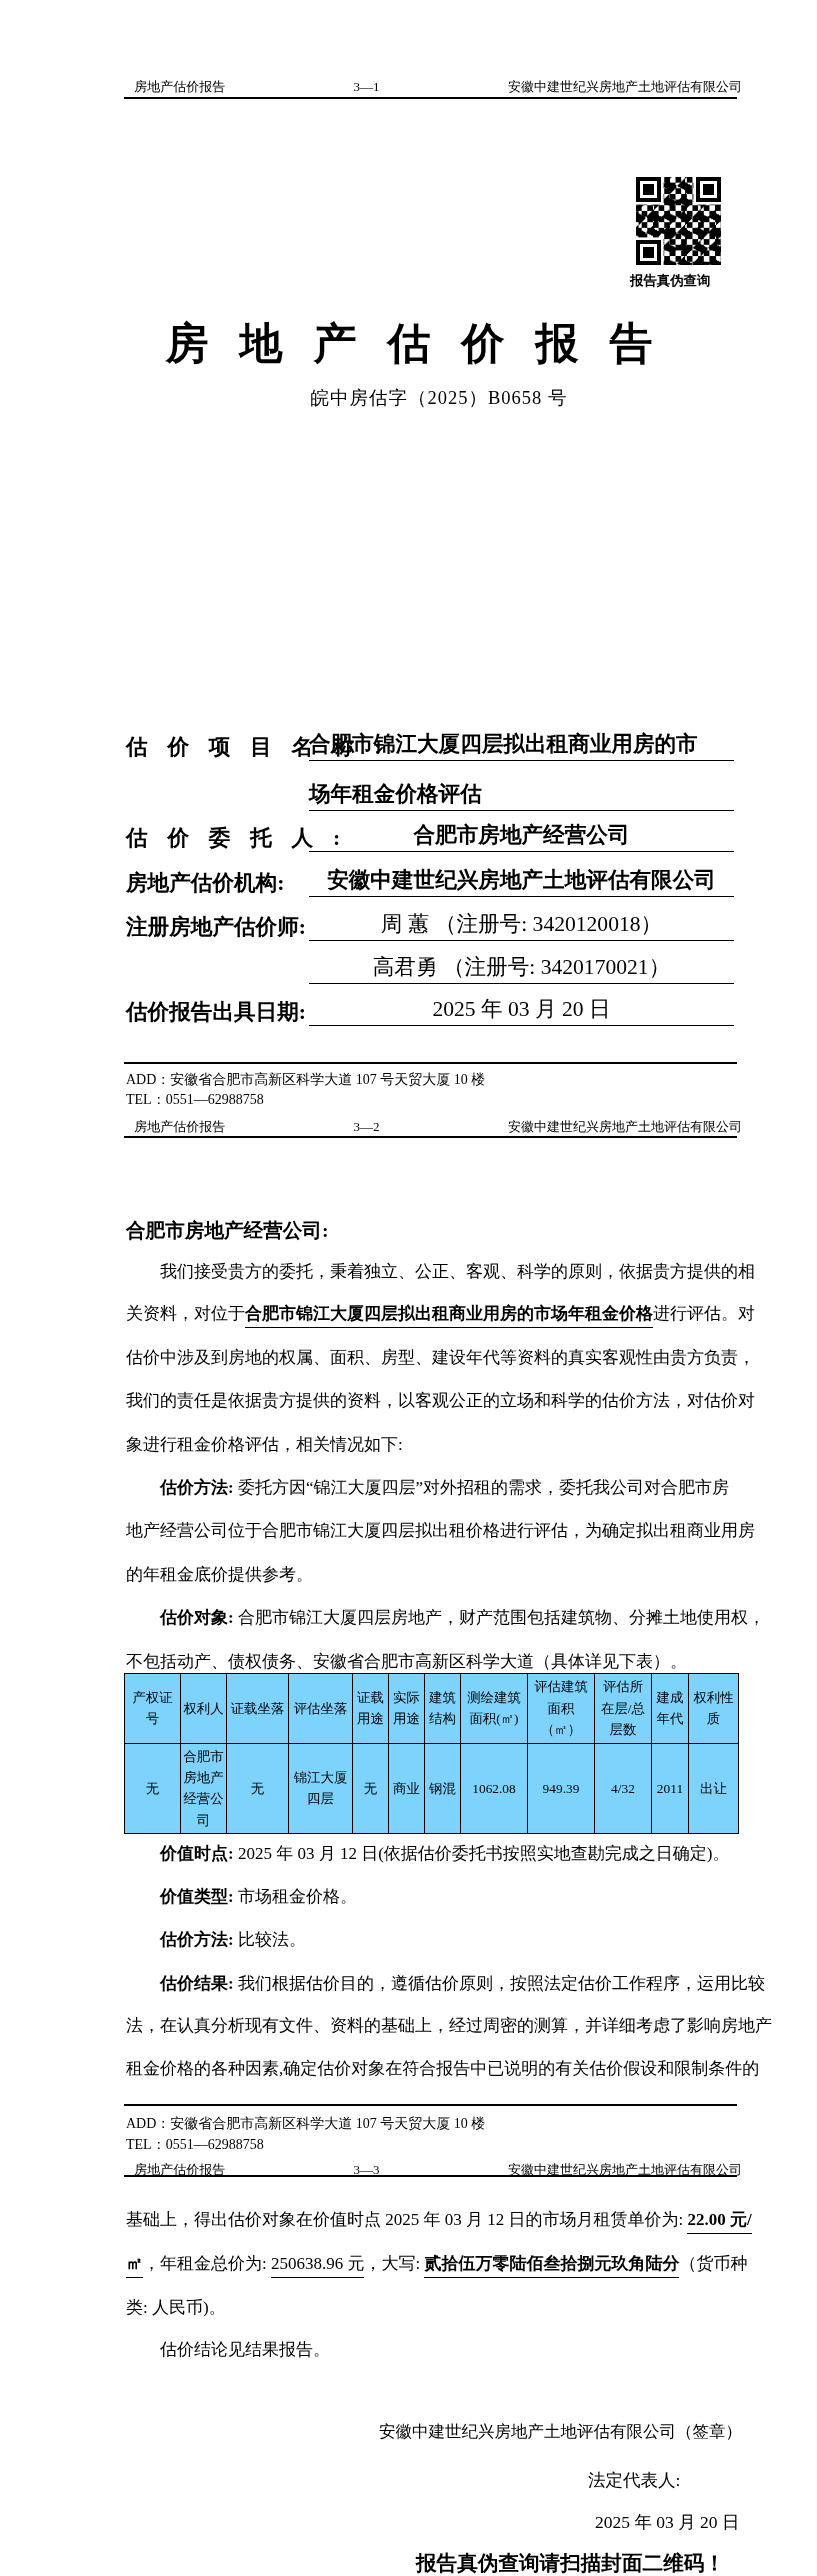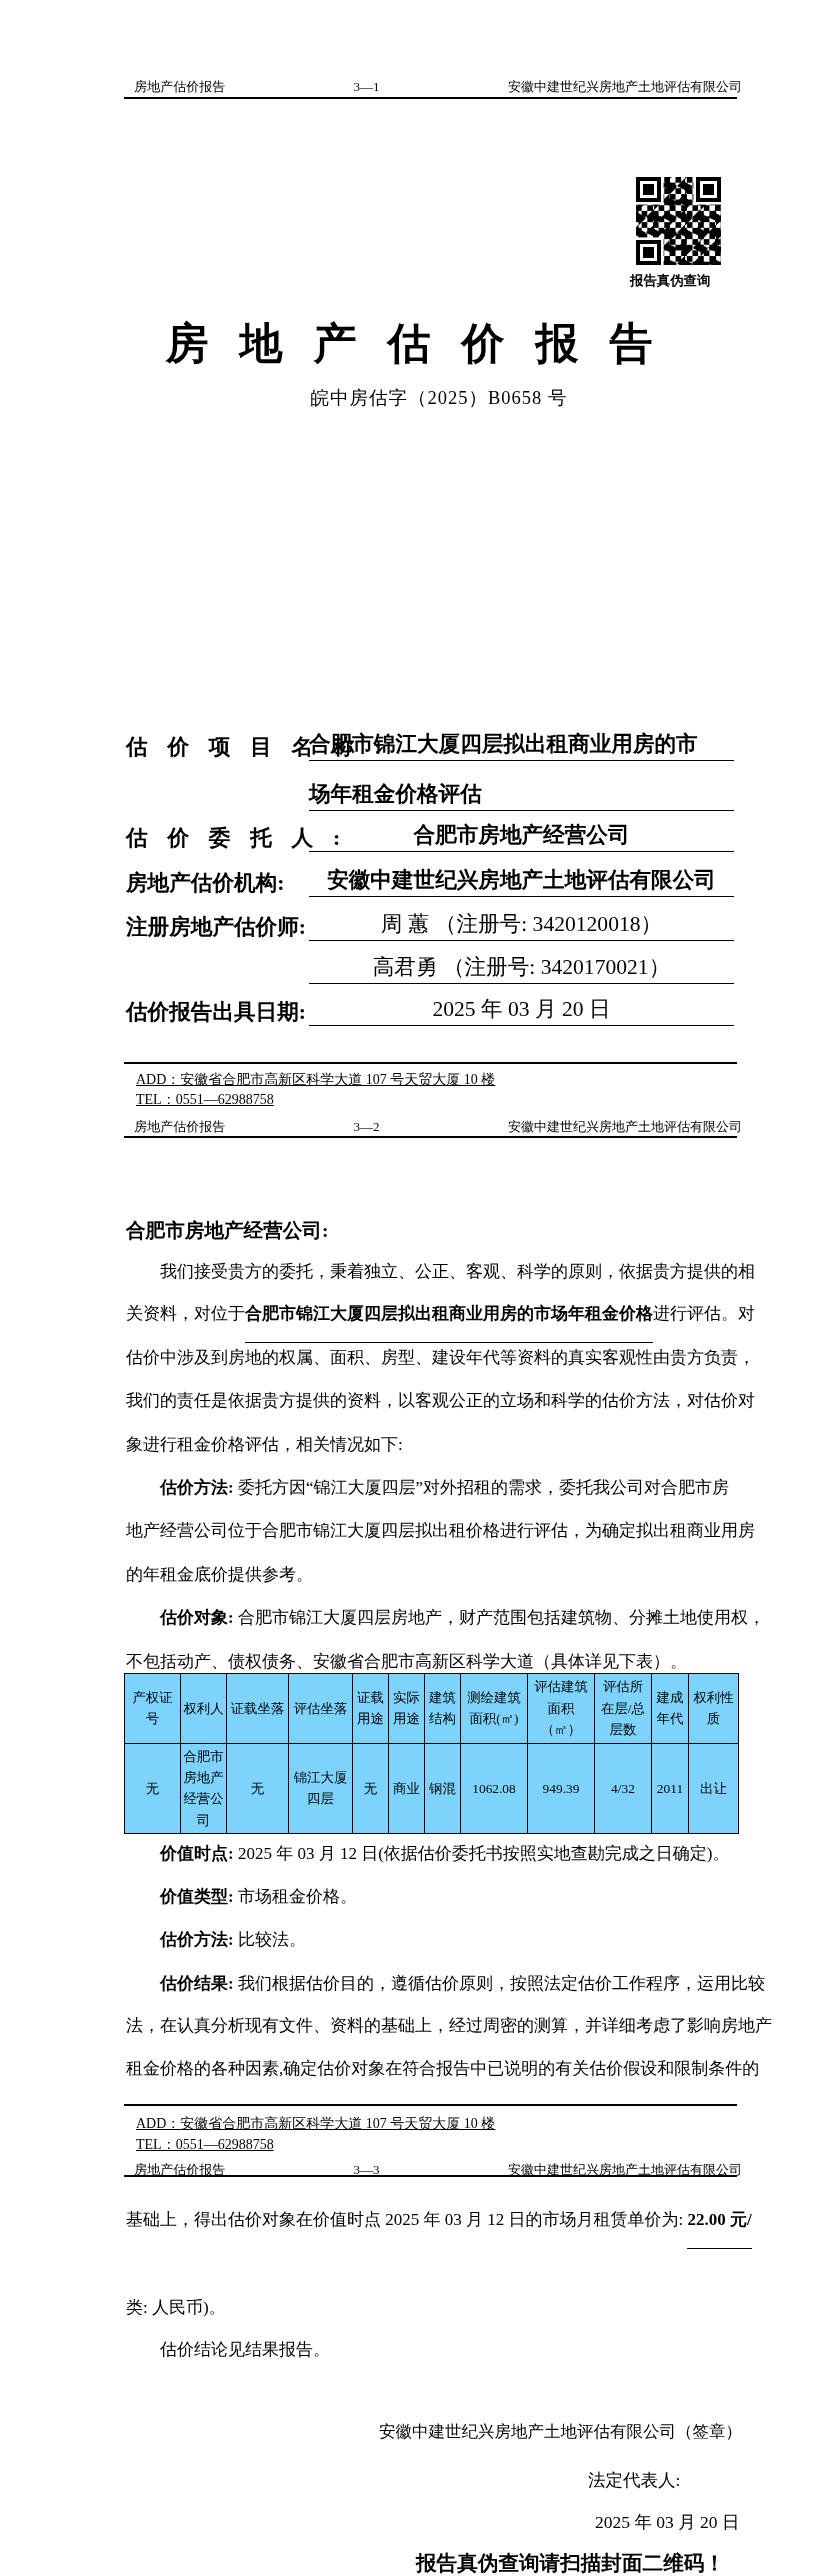--- a/index.html
+++ b/index.html
@@ -3,21 +3,21 @@
 <meta charset="utf-8">
 <style>
   html,body{margin:0;padding:0;background:#fff;}
   .page{position:relative;width:818px;height:3264px;background:#ffffff;color:#000;
         font-family:"Liberation Serif","DejaVu Serif",serif;overflow:hidden;}
   .abs{position:absolute;}
   
   .hdr{left:126px;width:616px;display:flex;justify-content:space-between;align-items:baseline;font-size:13px;white-space:nowrap;}
   .hdr .h-left{margin-left:8.2px;}
   .rule{left:124px;width:613px;height:2.1px;background:#000;}
-  .footer-line{left:136px;font-size:14px;white-space:nowrap;text-decoration:underline;}
+  .footer-line{left:126px;font-size:14px;white-space:nowrap;}
   
   .big-title{left:96px;width:626px;text-align:center;font-size:43px;font-weight:bold;letter-spacing:31px;text-indent:31px;white-space:nowrap;}
   .report-no{left:126px;width:626px;text-align:center;font-size:18.5px;letter-spacing:1px;}
   .frow{left:126px;width:608px;display:flex;align-items:flex-end;}
   .flabel{flex:none;width:183px;font-size:21.6px;font-weight:bold;white-space:nowrap;}
   .fval{flex:1;border-bottom:1.5px solid #000;font-size:21.6px;text-align:center;padding-bottom:2.1px;white-space:nowrap;}
   .fval.left{text-align:left;}
   .fval.plain{font-weight:normal;}
   .fval.boldv{font-weight:bold;}
   .sp1{letter-spacing:7.2px;}
@@ -29,21 +29,21 @@
   .fp{position:absolute;width:25px;height:25px;background:#fff;border:4.6px solid #000;box-sizing:border-box;box-shadow:0 0 0 2.6px #fff;}
   .fp::after{content:"";position:absolute;inset:3.1px;background:#000;}
   .fp.tl{top:3.1px;left:3.1px}.fp.tr{top:3.1px;right:3.1px}.fp.bl{bottom:3.1px;left:3.1px}
   .qr-caption{left:630px;width:98px;text-align:left;font-size:13.4px;font-weight:bold;white-space:nowrap;}
   
   .letter-title{left:126px;width:626px;text-align:center;font-size:29px;font-weight:bold;letter-spacing:2.1px;white-space:nowrap;}
   .salut{left:126px;font-size:19.6px;font-weight:bold;white-space:nowrap;}
   .line{left:126px;width:659px;font-size:17px;white-space:nowrap;}
   .line.ind{text-indent:34px;}
   .b{font-weight:bold;}
-  .u{border-bottom:1.5px solid #000;padding-bottom:19px;}
+  .u{border-bottom:1.5px solid #000;padding-bottom:4px;}
   
   table.prop{position:absolute;left:124px;top:1673px;width:614px;border-collapse:collapse;table-layout:fixed;background:#7dd3fc;}
   .prop th,.prop td{border:1px solid #000;font-weight:normal;font-size:13.4px;text-align:center;vertical-align:middle;padding:2.1px 1.5px;word-break:break-all;line-height:1.6;}
   .prop thead tr{height:63px;}
   .prop tbody tr{height:87px;}
   
   .sign-company{left:126px;width:616px;text-align:right;font-size:16.5px;white-space:nowrap;}
   .legal{left:588px;font-size:17.5px;white-space:nowrap;}
   .sign-date{left:595px;font-size:17.5px;white-space:nowrap;}
   .scan{left:416px;font-size:20.6px;font-weight:bold;white-space:nowrap;}
@@ -185,20 +185,21 @@
   <div class="abs footer-line" style="top:2136px">TEL：0551—62988758</div>
 
   <div class="abs hdr" style="top:2161px">
     <span class="h-left">房地产估价报告</span>
     <span>3—3</span>
     <span>安徽中建世纪兴房地产土地评估有限公司</span>
   </div>
   <div class="abs rule" style="top:2175px"></div>
 
   <div class="abs line" style="top:2208px"><span>基础上，得出估价对象在价值时点 2025 年 03 月 12 日的市场月租赁单价为: </span><span class="b u">22.00 元/</span></div>
+  <div class="abs line" style="top:2252px"><span class="b u">㎡</span><span>，年租金总价为: </span><span class="u">250638.96 元</span><span>，大写: </span><span class="b u">贰拾伍万零陆佰叁拾捌元玖角陆分</span><span>（货币种</span></div>
   <div class="abs line" style="top:2296px"><span>类: 人民币)。</span></div>
   <div class="abs line ind" style="top:2338px"><span>估价结论见结果报告。</span></div>
 
   <div class="abs sign-company" style="top:2421px">安徽中建世纪兴房地产土地评估有限公司（签章）</div>
   <div class="abs legal" style="top:2468px">法定代表人:</div>
   <div class="abs sign-date" style="top:2510px">2025 年 03 月 20 日</div>
   <div class="abs scan" style="top:2549px">报告真伪查询请扫描封面二维码！</div>
 
 </div>
 

